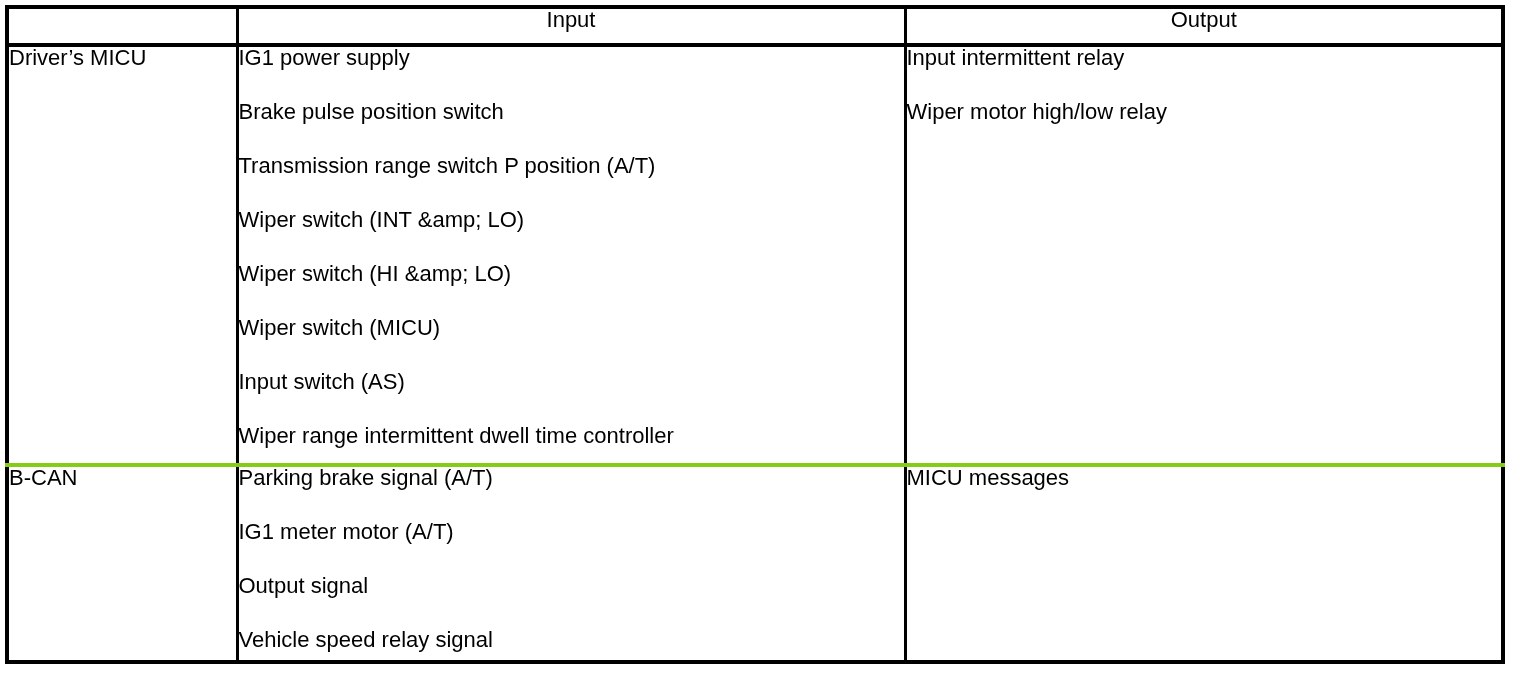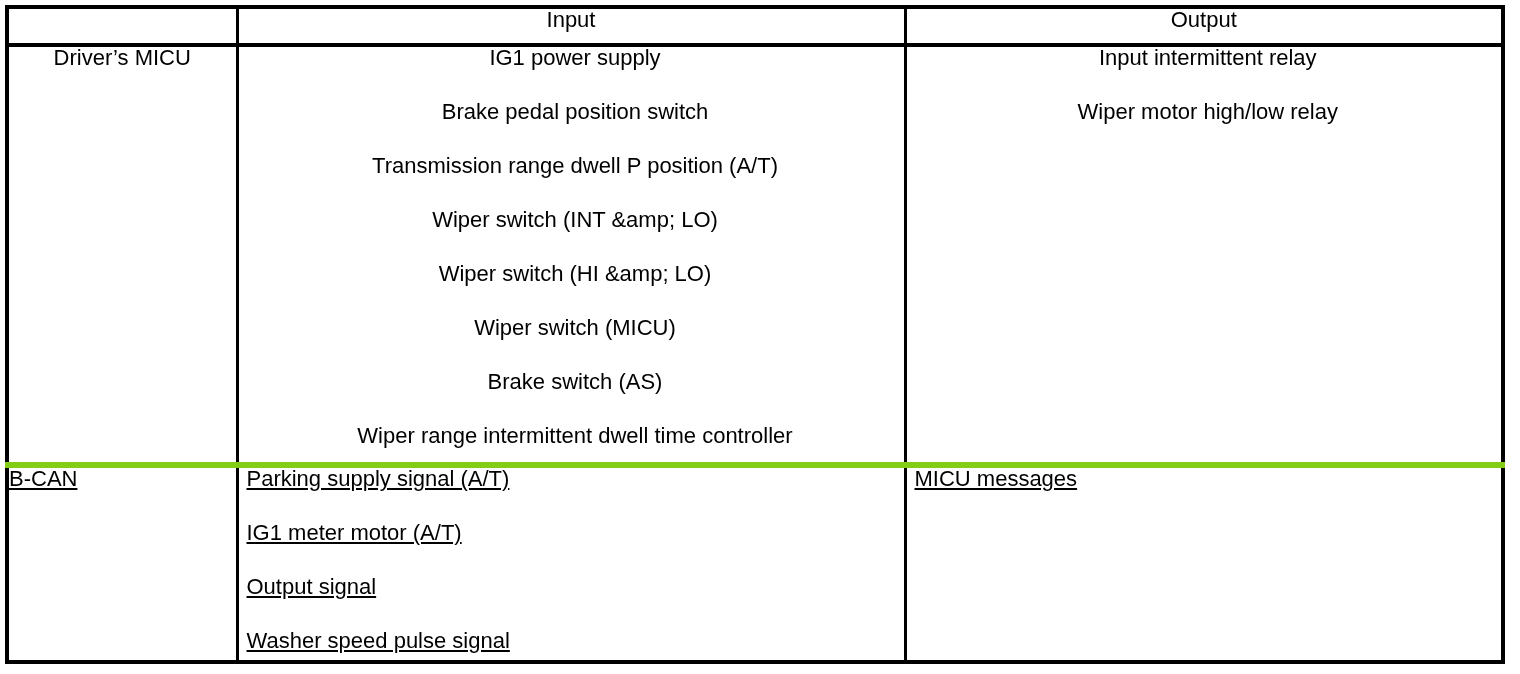--- a/index.html
+++ b/index.html
@@ -74,39 +74,39 @@
   .cell-system {
     border-right: 3px solid #000000;
     padding: 10px 0 0 4px;
   }
   .cell-list {
     border-right: 3px solid #000000;
     padding: 10px 0 0 6px;
   }
   .cell-list.last { border-right: none; }
 
-  .body-row.sec-1 > td { border-bottom: 6px solid #84cc16; text-align: center; }
-  .body-row.sec-2 > td { border-bottom: none; text-decoration: underline; }
+  .body-row.sec-1 > td { border-bottom: 4px solid #84cc16; }
+  .body-row.sec-2 > td { border-bottom: none; }
 
   .sys-label {
     display: block;
     font-size: 22px;
     line-height: 1;
     white-space: nowrap;
   }
 
   .entry-list {
     list-style: none;
     margin: 0;
     padding: 0;
   }
   .entry-list li {
     font-size: 22px;
     line-height: 1;
-    margin: 0 0 32px 8px;
+    margin: 0 0 32px 0;
     white-space: nowrap;
   }
   .entry-list li:last-child { margin-bottom: 0; }
 </style>
 </head>
 <body>
 
 <div class="sheet">
 
   <table class="io-table">
@@ -126,47 +126,47 @@
 
     <tbody>
 
       <tr class="body-row sec-1">
         <td class="cell-system">
           <span class="sys-label">Driver’s MICU</span>
         </td>
         <td class="cell-list">
           <ul class="entry-list">
             <li>IG1 power supply</li>
-            <li>Brake pedal position switch</li>
-            <li>Transmission range dwell P position (A/T)</li>
+            <li>Brake pulse position switch</li>
+            <li>Transmission range switch P position (A/T)</li>
             <li>Wiper switch (INT &amp;amp; LO)</li>
             <li>Wiper switch (HI &amp;amp; LO)</li>
             <li>Wiper switch (MICU)</li>
-            <li>Brake switch (AS)</li>
+            <li>Input switch (AS)</li>
             <li>Wiper range intermittent dwell time controller</li>
           </ul>
         </td>
         <td class="cell-list last">
           <ul class="entry-list">
             <li>Input intermittent relay</li>
             <li>Wiper motor high/low relay</li>
           </ul>
         </td>
       </tr>
 
       <tr class="body-row sec-2">
         <td class="cell-system">
           <span class="sys-label">B-CAN</span>
         </td>
         <td class="cell-list">
           <ul class="entry-list">
-            <li>Parking supply signal (A/T)</li>
+            <li>Parking brake signal (A/T)</li>
             <li>IG1 meter motor (A/T)</li>
             <li>Output signal</li>
-            <li>Washer speed pulse signal</li>
+            <li>Vehicle speed relay signal</li>
           </ul>
         </td>
         <td class="cell-list last">
           <ul class="entry-list">
             <li>MICU messages</li>
           </ul>
         </td>
       </tr>
 
     </tbody>

